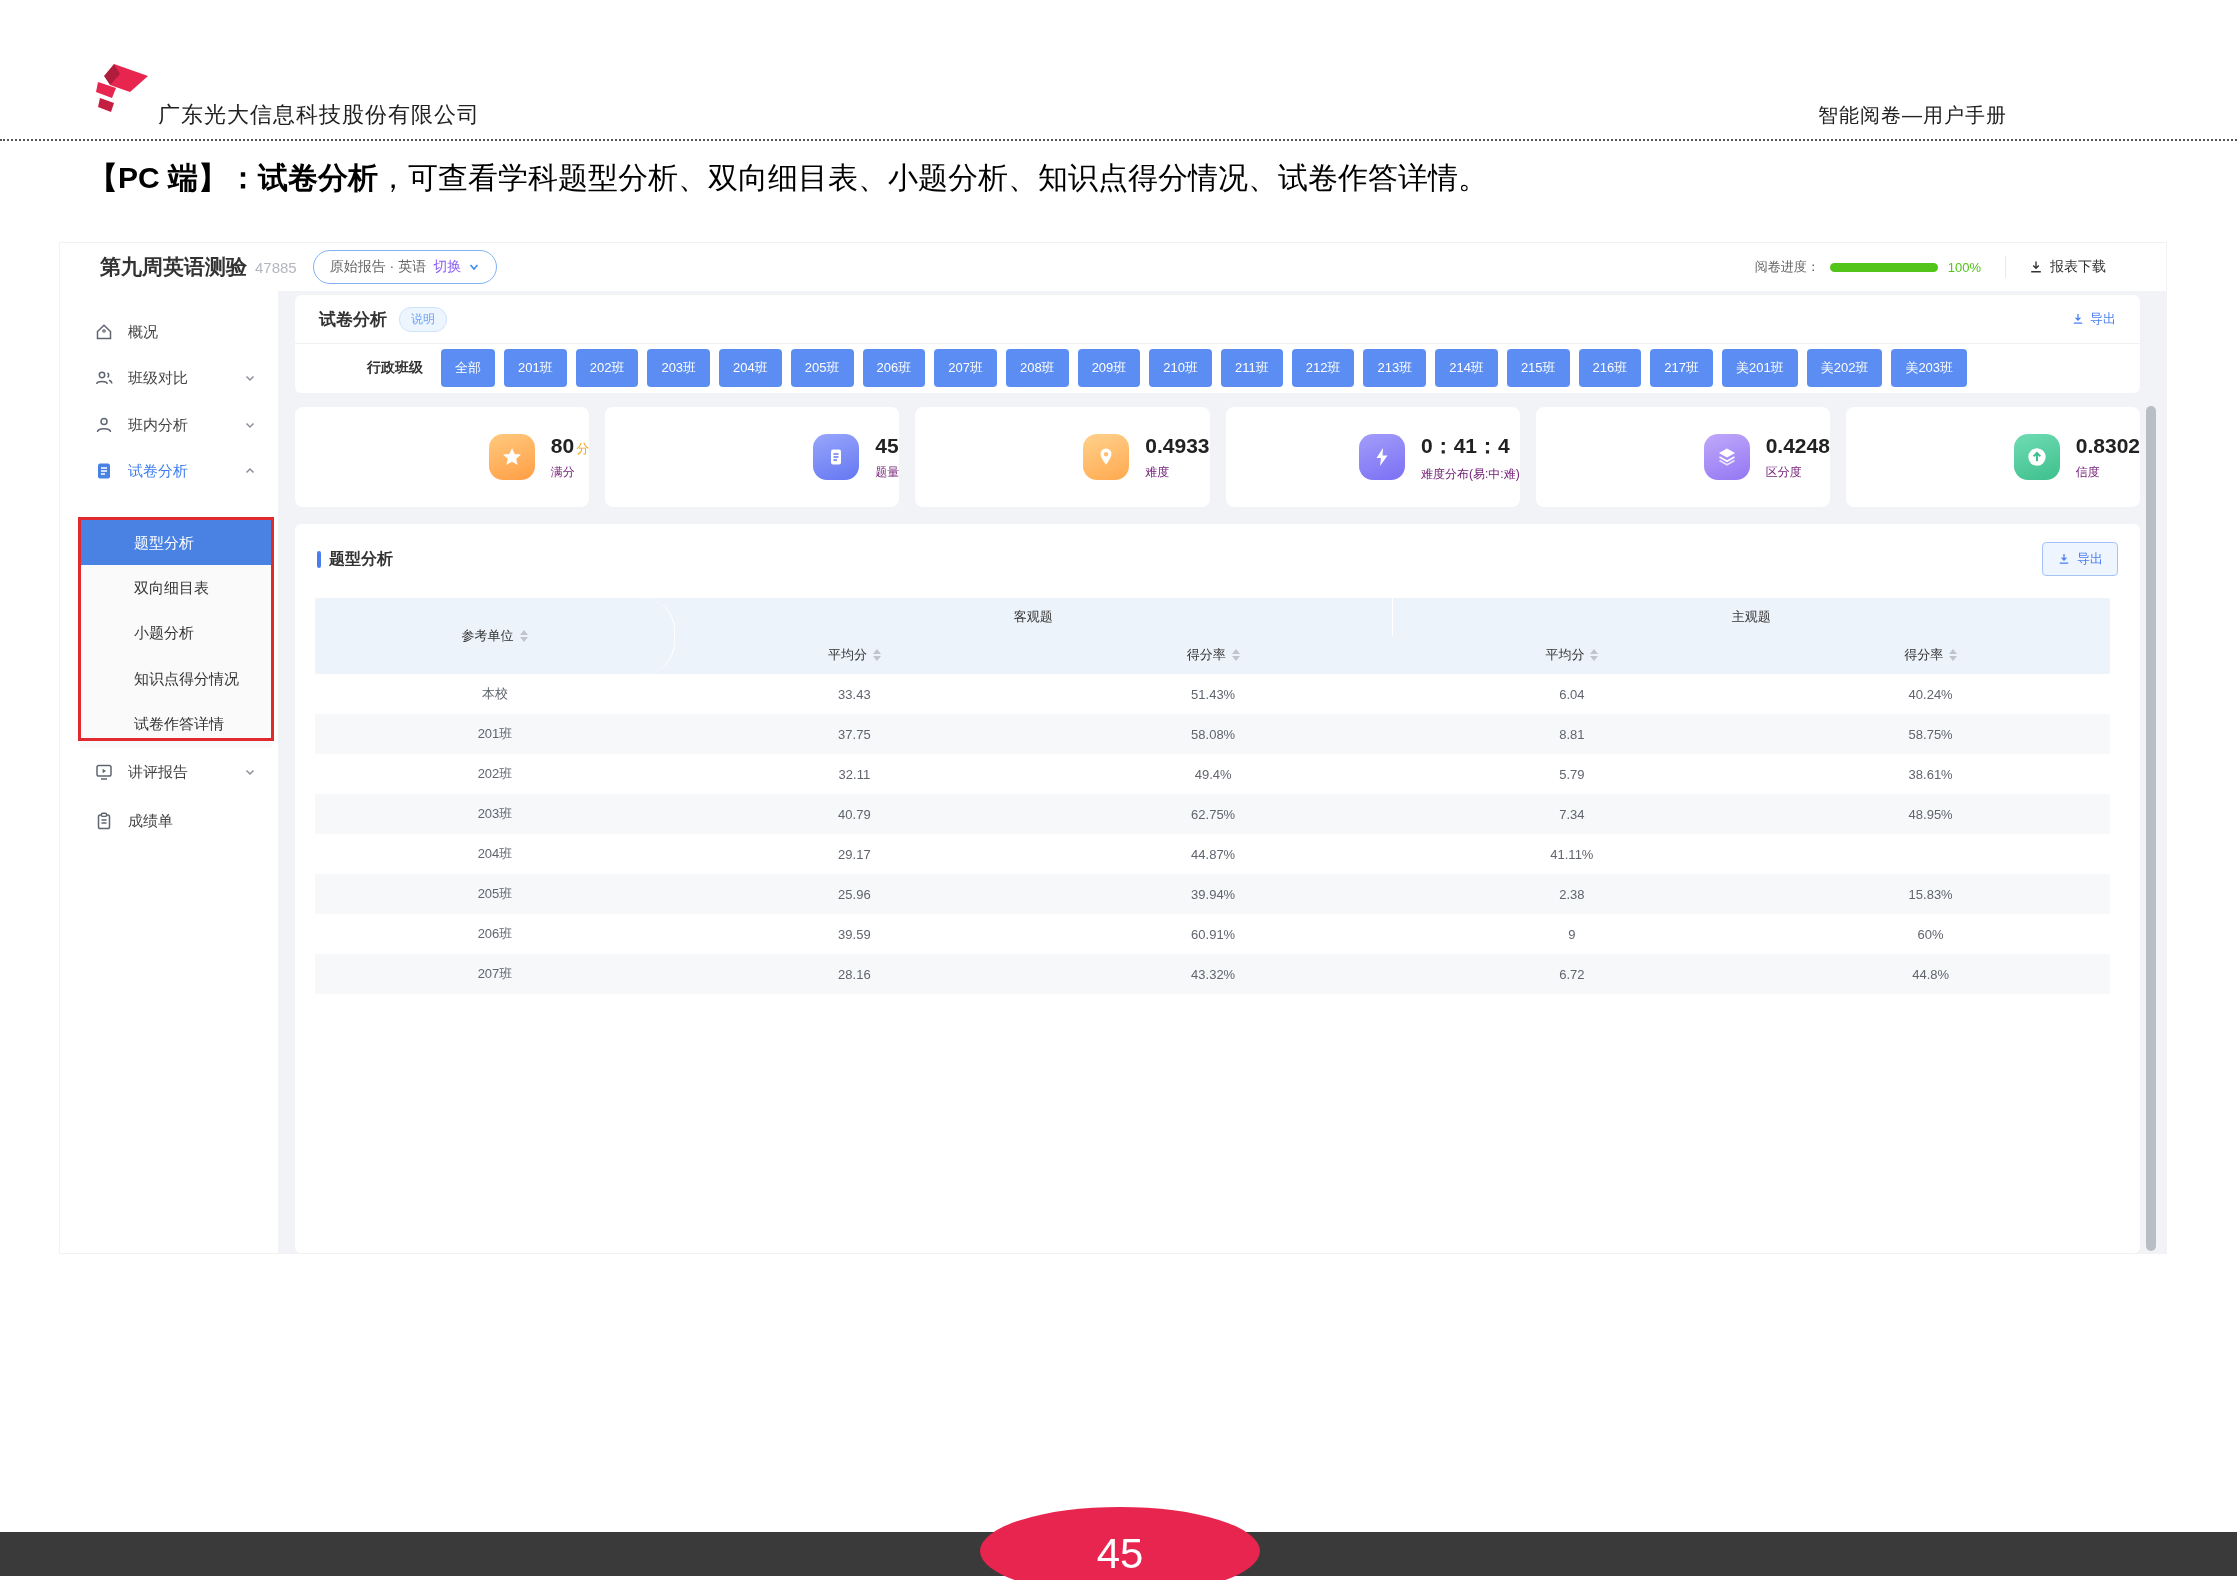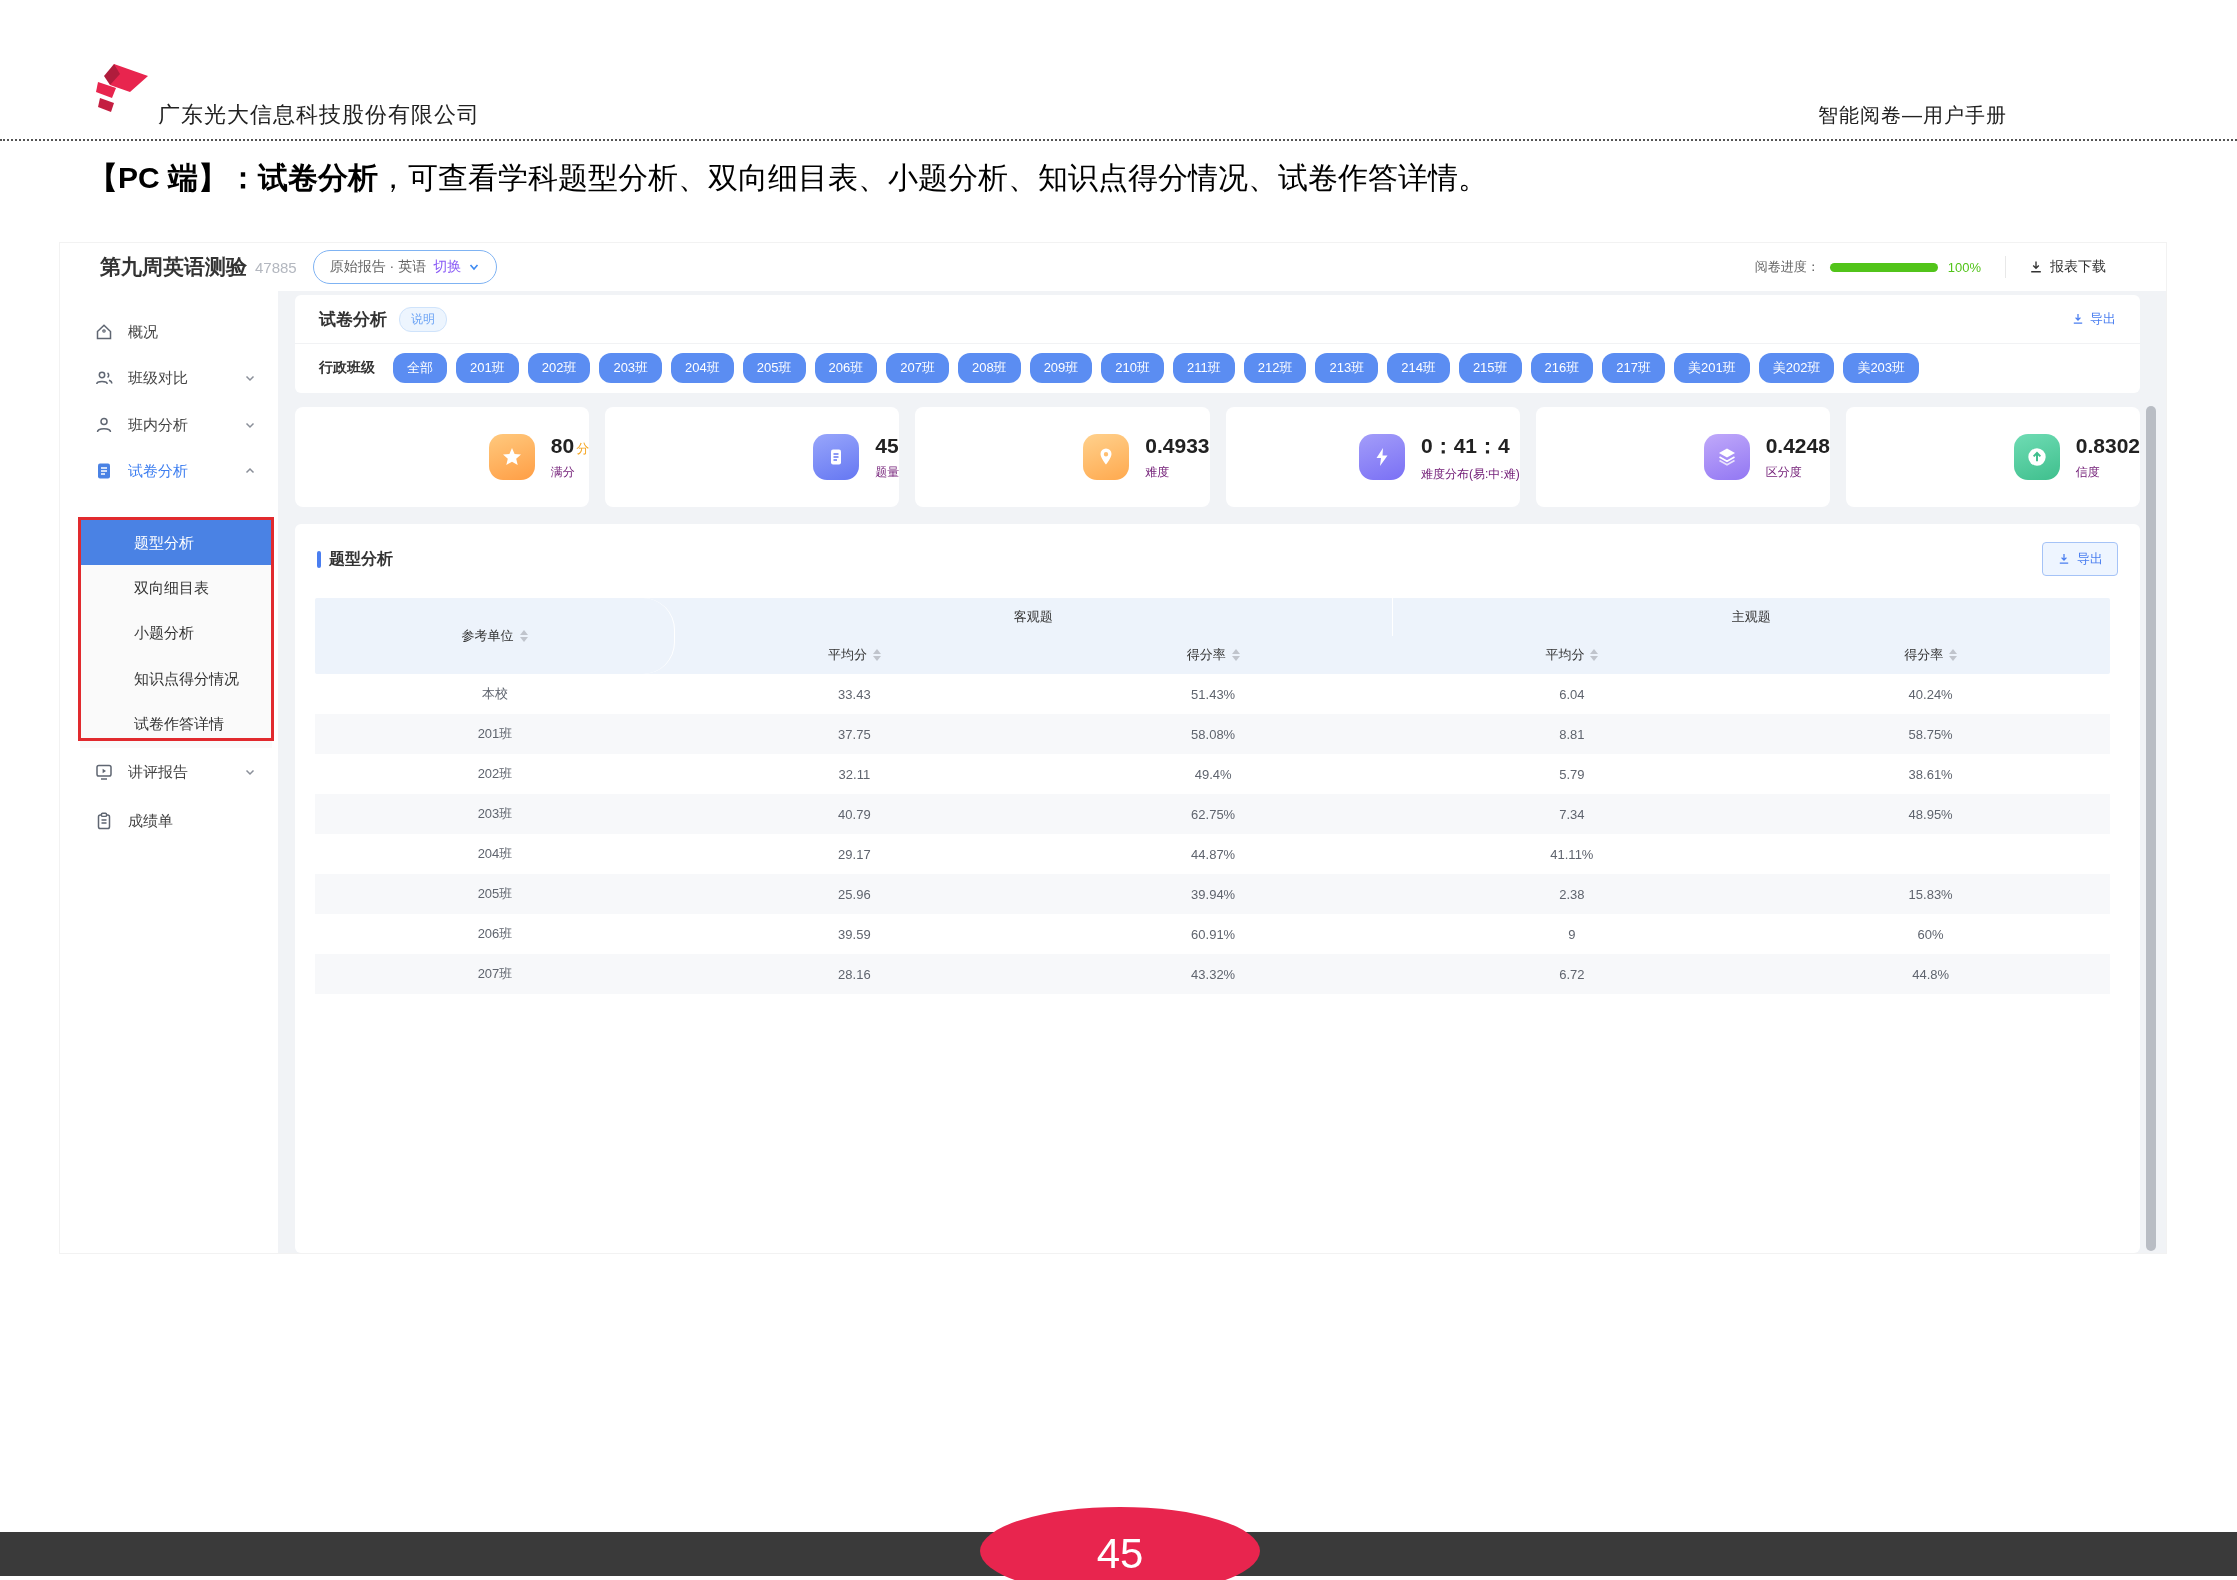--- a/index.html
+++ b/index.html
@@ -52,25 +52,25 @@
   .main-bg { left:218px; top:48px; width:1888px; height:962px; background:#f1f3f6; }
 
   
   .panel1 { left:235px; top:52px; width:1845px; height:98px; background:#fff; border-radius:6px; }
   .panel1-row1 { display:flex; align-items:center; height:49px; border-bottom:1px solid #f1f2f4; }
   .panel-title { margin-left:24px; font-size:17px; font-weight:bold; color:#333; }
   .badge-shuoming { margin-left:12px; font-size:12px; color:#6ba3f5; background:#edf5fe; border:1px solid #cfe3fb;
                     border-radius:12px; padding:3px 11px; cursor:pointer; }
   .export-link { margin-left:auto; margin-right:24px; display:flex; align-items:center; gap:5px;
                  font-size:13px; color:#4a7ef0; cursor:pointer; }
-  .panel1-row2 { display:flex; align-items:center; height:48px; }
+  .panel1-row2 { display:flex; align-items:center; height:48px;margin-left:48px; }
   .filter-label { margin-left:24px; font-size:14px; color:#333; font-weight:bold; white-space:nowrap; }
   .class-buttons { margin-left:18px; display:flex; gap:9px; flex-wrap:nowrap; }
-  .class-btn { height:30px; padding:0 14px; background:#5b8df2; color:#fff; font-size:13px;
-               border:none; border-radius:12px; cursor:pointer; white-space:nowrap;
+  .class-btn { height:38px; padding:0 14px; background:#5b8df2; color:#fff; font-size:13px;
+               border:none; border-radius:4px; cursor:pointer; white-space:nowrap;
                font-family:"Liberation Sans","DejaVu Sans",sans-serif; }
 
   
   .stats-row { left:235px; top:164px; width:1845px; height:100px; display:flex; gap:16px; }
   .stat-card { flex:1; background:#fff; border-radius:8px; display:flex; align-items:center;justify-content:flex-end; }
   .stat-icon { width:46px; height:46px; border-radius:14px; margin-left:26px; display:flex;
                align-items:center; justify-content:center; flex:none; }
   .stat-body { margin-left:16px; }
   .stat-value { font-size:21px; font-weight:bold; color:#222; }
   .stat-suffix { font-size:13px; color:#f5a623; font-weight:normal; margin-left:2px; }

